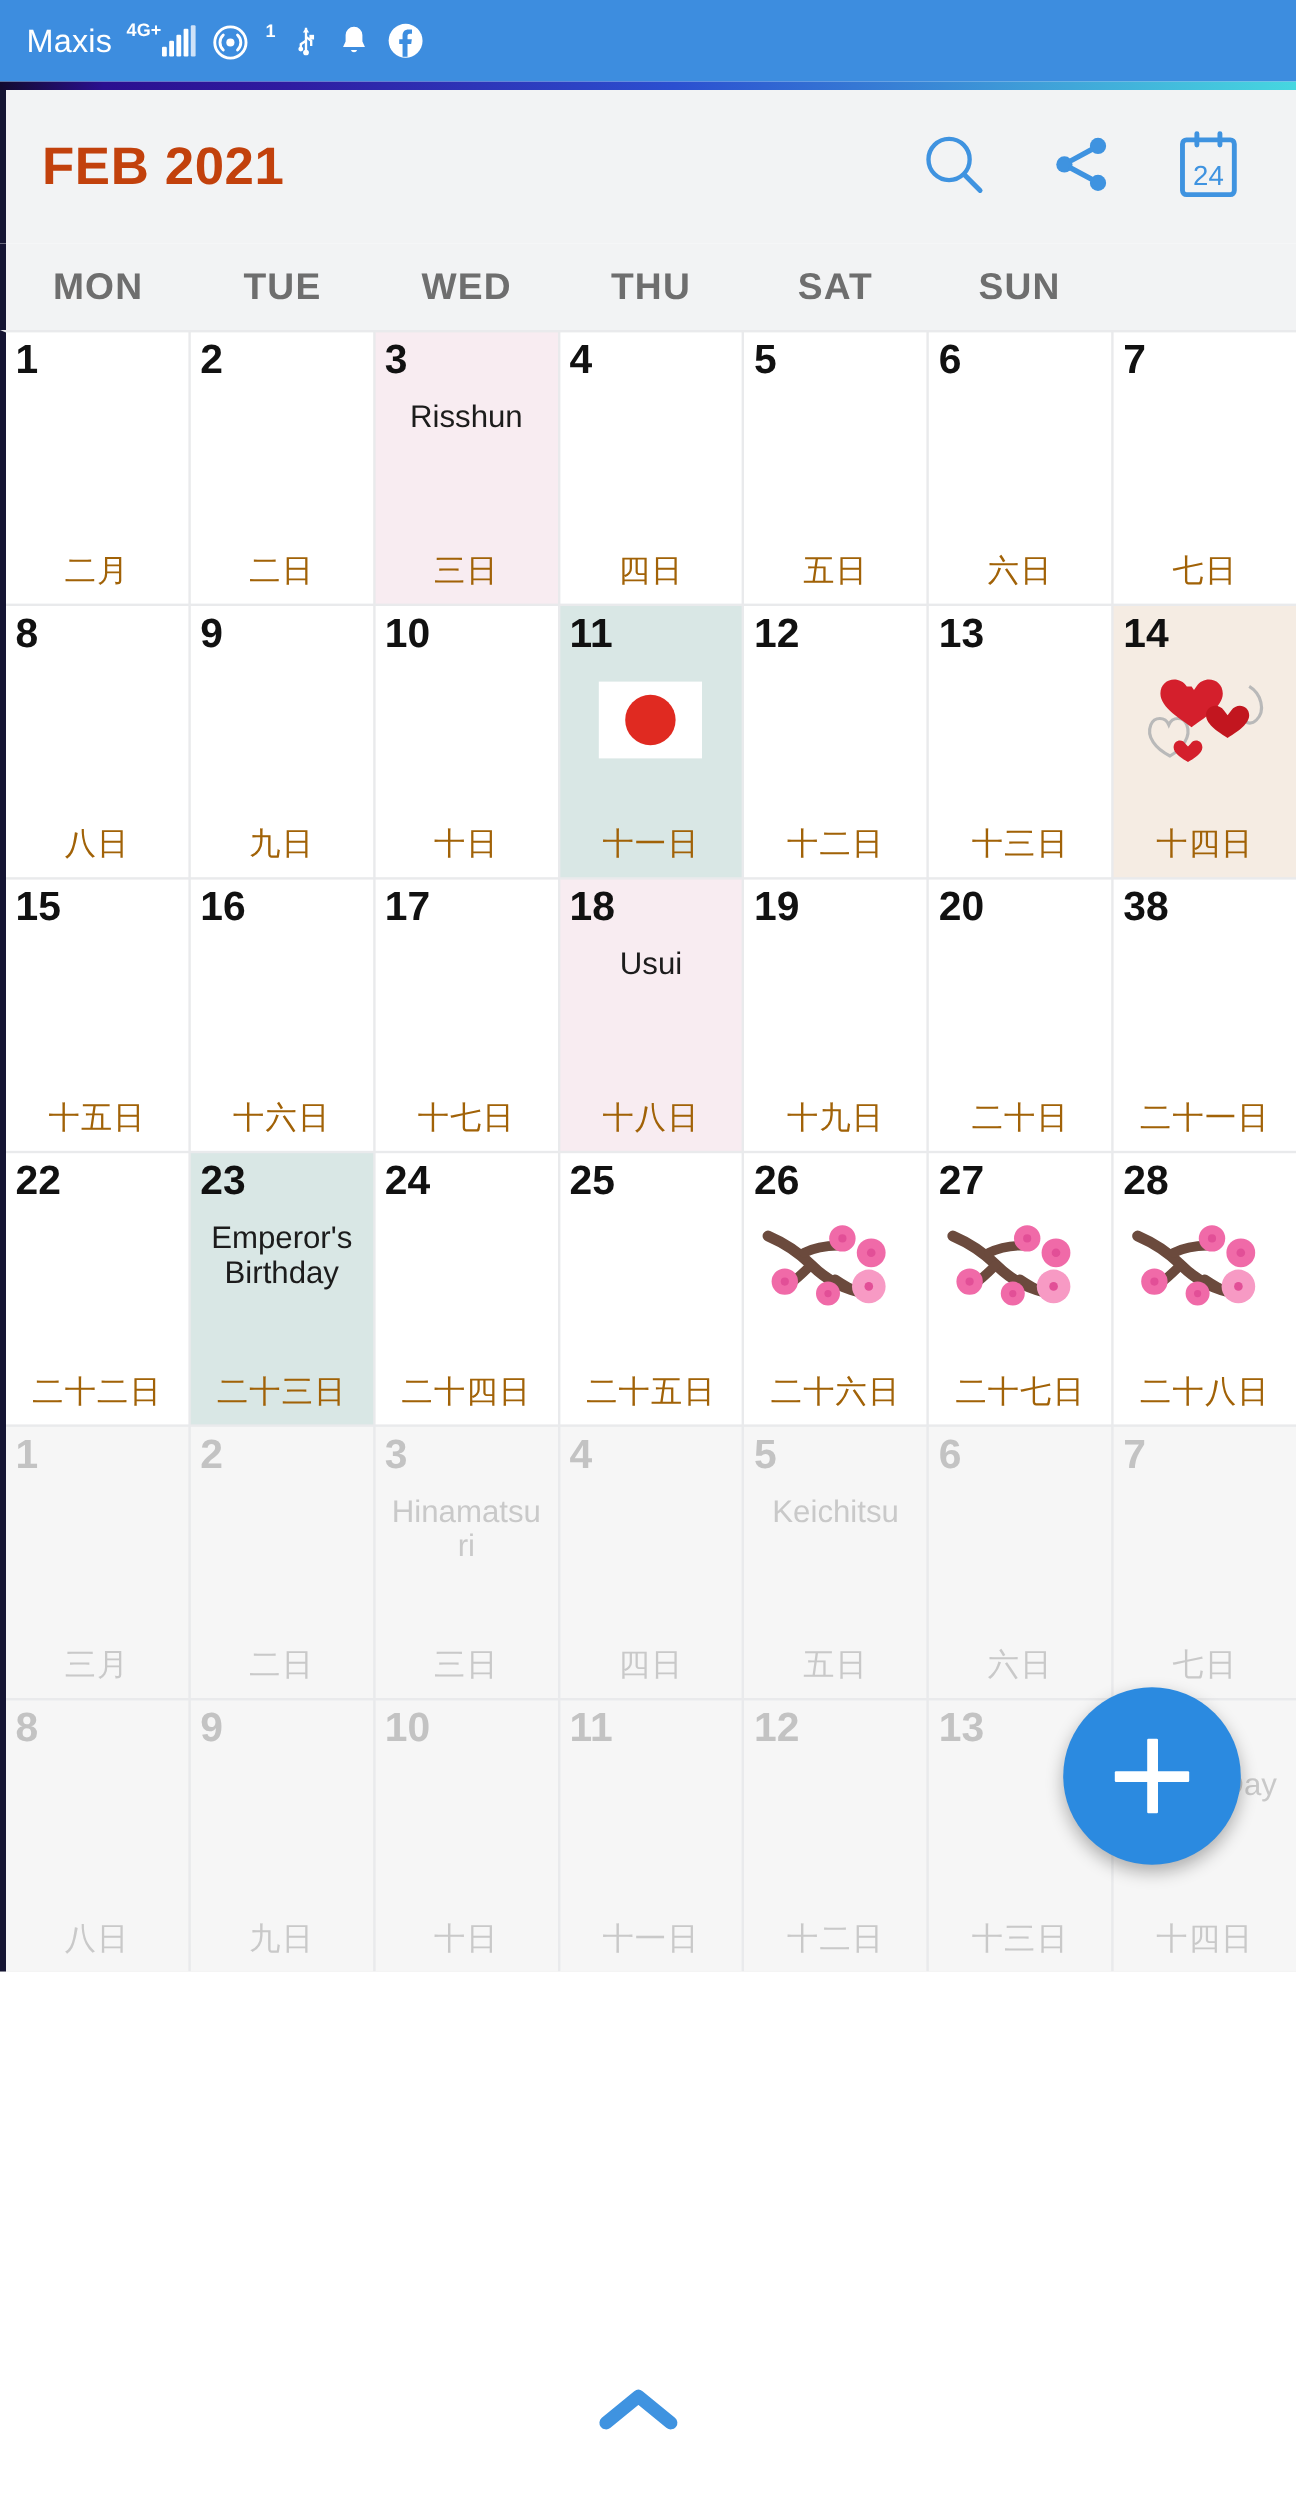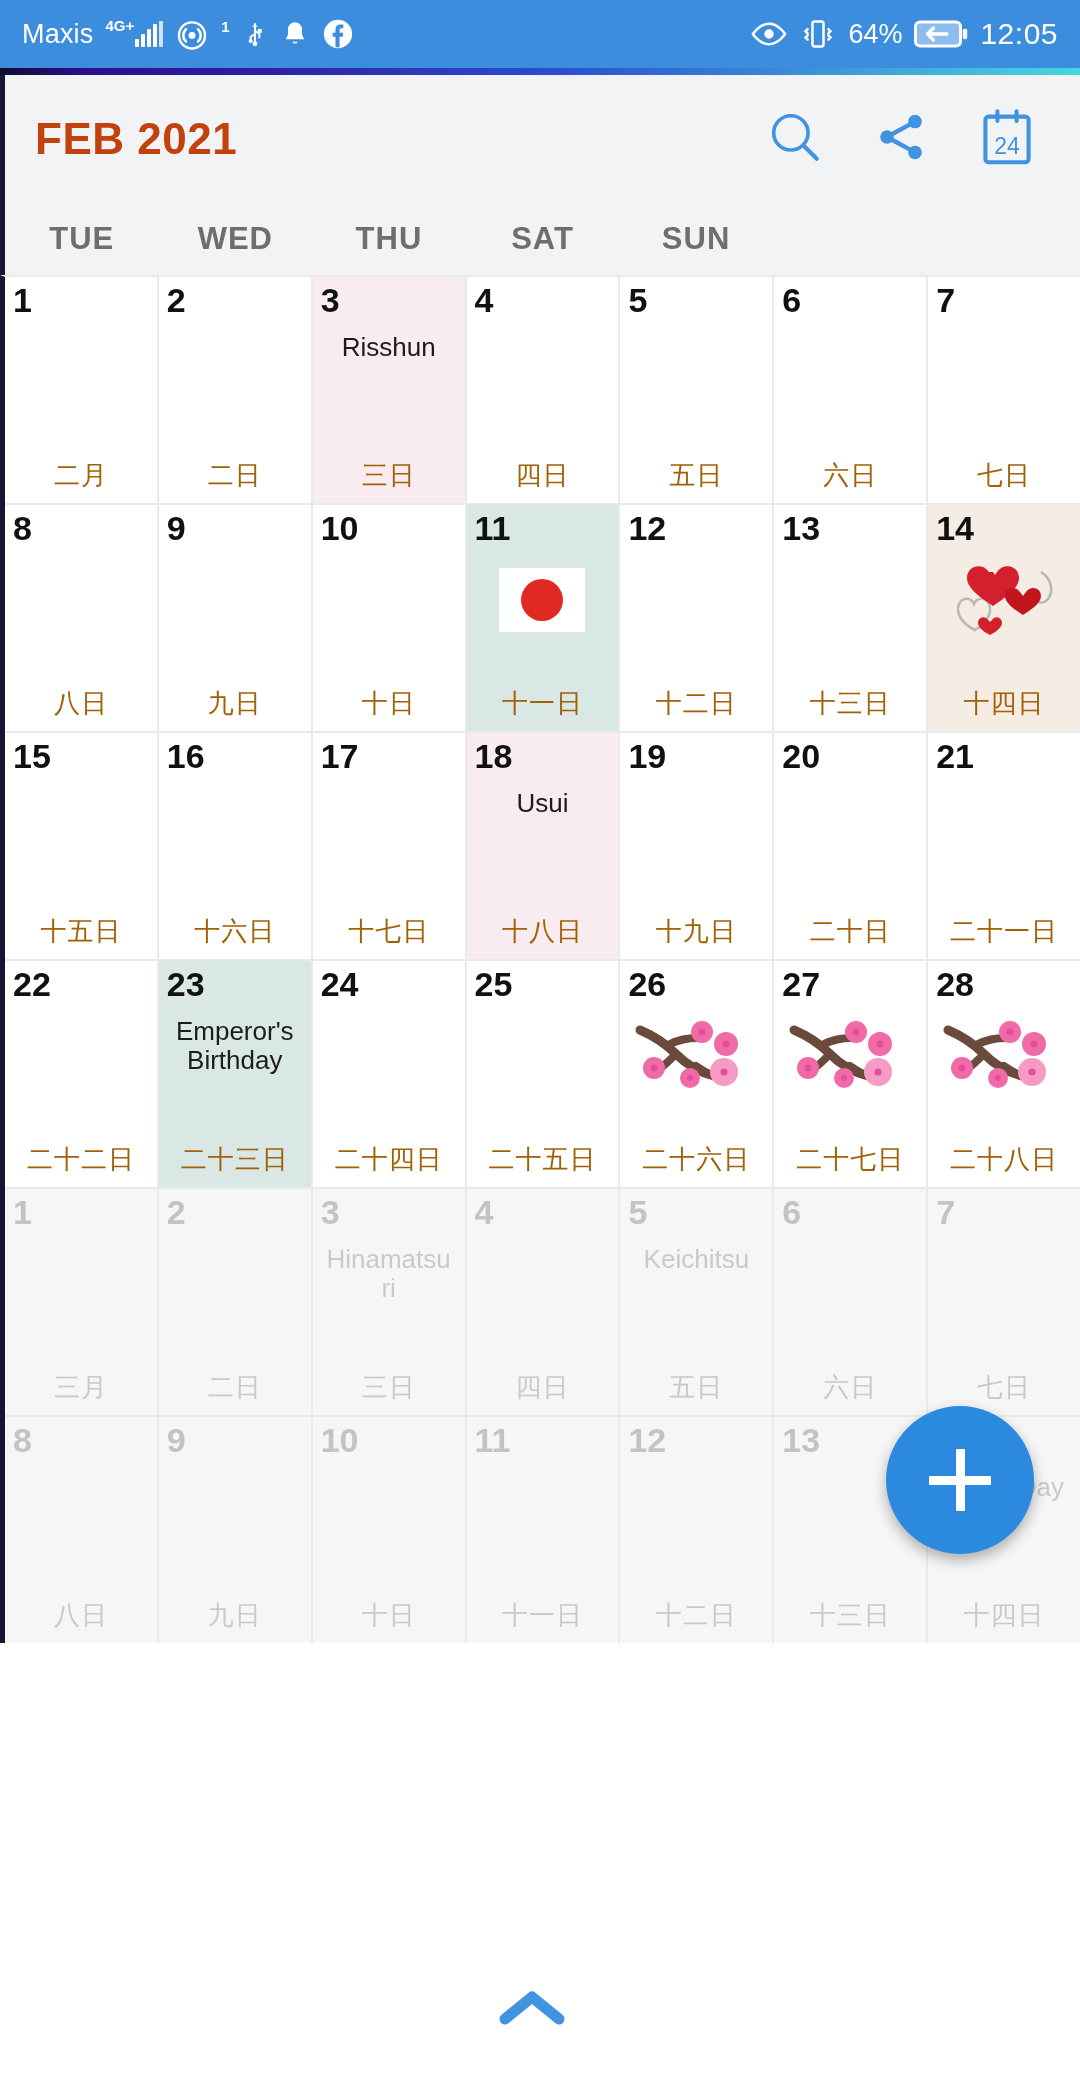--- a/index.html
+++ b/index.html
@@ -170,43 +170,20 @@
             <path d="M9.9 18.1a2.2 2.2 0 0 0 4.2 0z" fill="#fff"></path>
           </svg>
       </span>
       <span class="sb-icon">
         <svg width="32" height="32" viewBox="0 0 24 24">
             <circle cx="12" cy="12" r="10.6" fill="#fff"></circle>
             <path d="M13.2 22v-8h2.3l.4-3h-2.7V9.1c0-.9.2-1.5 1.5-1.5h1.3V5c-.3 0-1.2-.1-2.2-.1-2.2 0-3.7 1.3-3.7 3.8V11H8v3h2.1v8z" fill="#3d8ddf"></path>
           </svg>
       </span>
     </div>
-    <div class="sb-right">
-      <span class="sb-icon">
-        <svg width="38" height="28" viewBox="0 0 26 16">
-            <path d="M13 1C6.5 1 2 8 2 8s4.5 7 11 7 11-7 11-7-4.5-7-11-7z" stroke="#fff" stroke-width="1.7" fill="none"></path>
-            <circle cx="13" cy="8" r="3.2" fill="#fff"></circle>
-          </svg>
-      </span>
-      <span class="sb-icon">
-        <svg width="36" height="34" viewBox="0 0 26 24">
-            <rect x="9" y="3" width="8" height="18" rx="1.6" stroke="#fff" stroke-width="1.8" fill="none"></rect>
-            <path d="M5.5 8.5 4 10l1.5 1.5M5.5 13l-1.5 1.5L5.5 16M20.5 8.5 22 10l-1.5 1.5M20.5 13l1.5 1.5-1.5 1.5" stroke="#fff" stroke-width="1.8" fill="none" stroke-linecap="round"></path>
-          </svg>
-      </span>
-      <span class="battpct">64%</span>
-      <span class="sb-icon">
-        <svg width="54" height="30" viewBox="0 0 36 20">
-            <rect x="1" y="2" width="30" height="16" rx="3" stroke="#fff" stroke-width="2" fill="#8dbdee"></rect>
-            <rect x="32.5" y="6.5" width="3" height="7" rx="1.2" fill="#fff"></rect>
-            <path d="M22 10H9m4-4-4 4 4 4" stroke="#fff" stroke-width="2.2" fill="none" stroke-linecap="round" stroke-linejoin="round"></path>
-          </svg>
-      </span>
-      <span class="clock">12:05</span>
-    </div>
   </div>
 
   <div class="gradline"></div>
 
   <div class="toolbar">
     <div class="title">FEB 2021</div>
     <div class="tb-actions">
       <div class="tb-btn">
         <span>
           <svg width="58" height="58" viewBox="0 0 24 24">
@@ -231,20 +208,21 @@
               <rect x="3" y="4" width="18" height="19" rx="1.4" stroke="#3f93e0" stroke-width="1.7" fill="none"></rect>
               <path d="M8 1.8v4M16 1.8v4" stroke="#3f93e0" stroke-width="1.7" stroke-linecap="round"></path>
             </svg>
           <span style="position:absolute;left:0;right:0;top:26px;text-align:center;font-size:23px;color:#3f93e0;font-weight:400;font-family:'Liberation Sans',sans-serif">24</span>
         </span>
       </div>
     </div>
   </div>
 
   <div class="weekdays" id="weekdays">
+      <div class="wd">MON</div>
       <div class="wd">TUE</div>
       <div class="wd">WED</div>
       <div class="wd">THU</div>
       <div class="wd">SAT</div>
       <div class="wd">SUN</div>
     </div>
 
   <div class="grid" id="grid">
       <div class="cell">
         <div class="daynum">1</div>
@@ -336,21 +314,21 @@
       </div>
       <div class="cell">
         <div class="daynum">19</div>
         <div class="lunar">十九日</div>
       </div>
       <div class="cell">
         <div class="daynum">20</div>
         <div class="lunar">二十日</div>
       </div>
       <div class="cell">
-        <div class="daynum">21</div>
+        <div class="daynum">38</div>
         <div class="lunar">二十一日</div>
       </div>
       <div class="cell">
         <div class="daynum">22</div>
         <div class="lunar">二十二日</div>
       </div>
       <div class="cell tint-teal">
         <div class="daynum">23</div>
         <div class="evt">Emperor's Birthday</div>
         <div class="lunar">二十三日</div>

